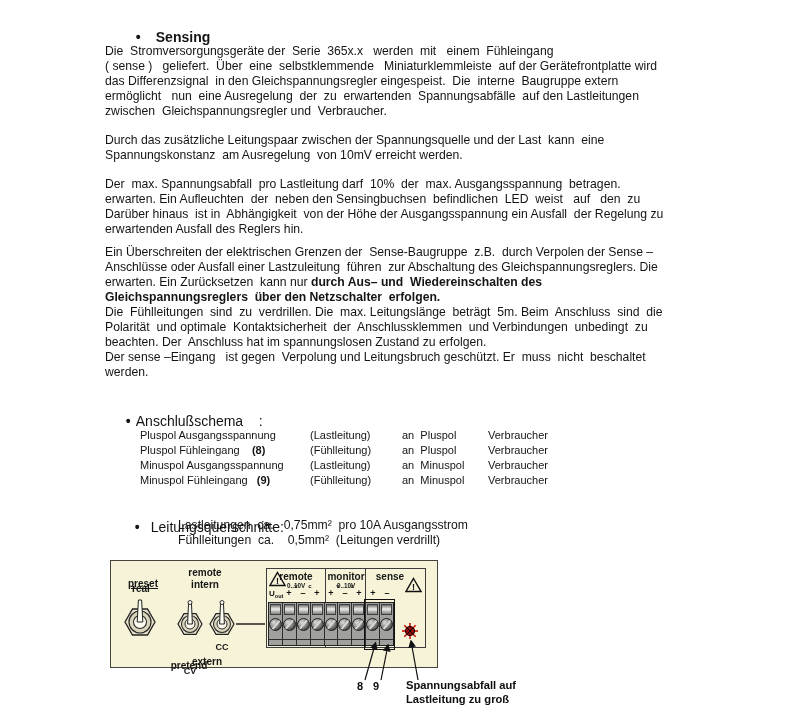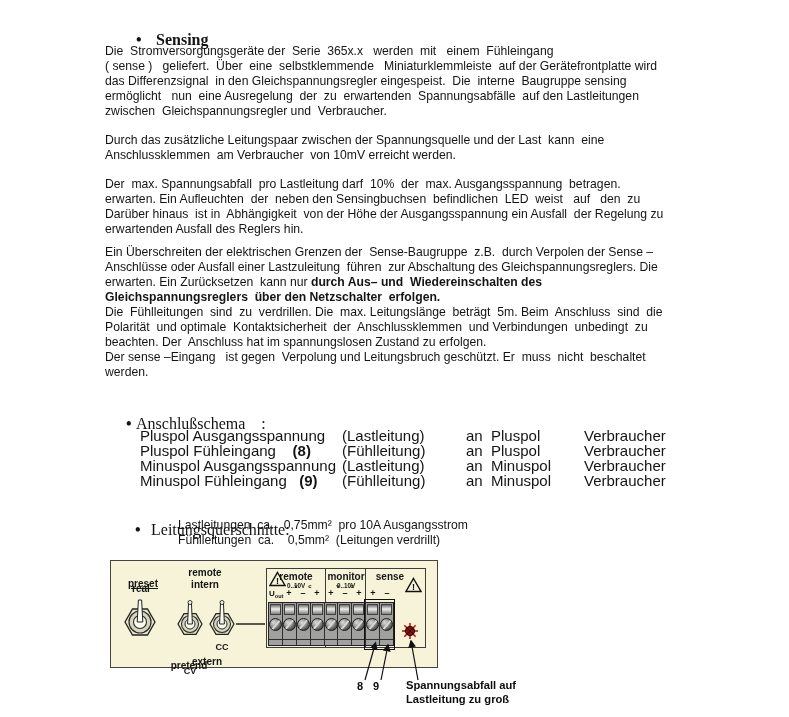--- a/index.html
+++ b/index.html
@@ -3,25 +3,25 @@
 <meta charset="utf-8">
 <style>
   html,body{margin:0;padding:0;}
   body{
     width:789px;height:717px;position:relative;background:#ffffff;
     font-family:"Liberation Sans",sans-serif;color:#141414;overflow:hidden;
   }
   .abs{position:absolute;}
   .tline{white-space:pre;font-size:12.2px;line-height:15px;}
   .tline .bold{font-weight:700;}
-  .bullet-row{white-space:pre;font-size:16px;font-weight:400;font-family:Liberation Serif, serif;}
+  .bullet-row{white-space:pre;font-size:14px;font-weight:400;}
   .bullet-row .blt{display:inline-block;font-weight:700;}
   .bullet-row .blabel{font-weight:700;}
   .bullet-row .blabel.normal{font-weight:400;}
-  .tbl-row{display:flex;white-space:pre;font-size:15px;line-height:15px;gap:32px;}
+  .tbl-row{display:flex;white-space:pre;font-size:11px;line-height:15px;}
   .tbl-row .c1{width:170px;}
   .tbl-row .c2{width:92px;}
   .tbl-row .c3{width:86px;}
   .tbl-row .bold{font-weight:700;}
   
   #panel{
     left:110px;top:560px;width:326px;height:106px;
     background:var(--panel_bg,#f6f3d8);
     border:1.5px solid #46443e;
   }
@@ -61,27 +61,27 @@
 </head>
 <body>
 
 <div class="abs bullet-row" style="left:128px;top:13px;">
   <span class="blt" style="width:20px;">•</span><span class="blabel">Sensing</span>
 </div>
 
 <div class="abs" style="left:105px;top:44px;">
     <div class="tline"><span>Die  Stromversorgungsgeräte der  Serie  365x.x   werden  mit   einem  Fühleingang</span></div>
     <div class="tline"><span>( sense )   geliefert.  Über  eine  selbstklemmende   Miniaturklemmleiste  auf der Gerätefrontplatte wird</span></div>
-    <div class="tline"><span>das Differenzsignal  in den Gleichspannungsregler eingespeist.  Die  interne  Baugruppe sensing</span></div>
+    <div class="tline"><span>das Differenzsignal  in den Gleichspannungsregler eingespeist.  Die  interne  Baugruppe extern</span></div>
     <div class="tline"><span>ermöglicht   nun  eine Ausregelung  der  zu  erwartenden  Spannungsabfälle  auf den Lastleitungen</span></div>
     <div class="tline"><span>zwischen  Gleichspannungsregler und  Verbraucher.</span></div>
   </div>
 <div class="abs" style="left:105px;top:133px;">
     <div class="tline"><span>Durch das zusätzliche Leitungspaar zwischen der Spannungsquelle und der Last  kann  eine</span></div>
-    <div class="tline"><span>Anschlussklemmen  am Verbraucher  von 10mV erreicht werden.</span></div>
+    <div class="tline"><span>Spannungskonstanz  am Ausregelung  von 10mV erreicht werden.</span></div>
   </div>
 <div class="abs" style="left:105px;top:177px;">
     <div class="tline"><span>Der  max. Spannungsabfall  pro Lastleitung darf  10%  der  max. Ausgangsspannung  betragen.</span></div>
     <div class="tline"><span>erwarten. Ein Aufleuchten  der  neben den Sensingbuchsen  befindlichen  LED  weist   auf   den  zu</span></div>
     <div class="tline"><span>Darüber hinaus  ist in  Abhängigkeit  von der Höhe der Ausgangsspannung ein Ausfall  der Regelung zu</span></div>
     <div class="tline"><span>erwartenden Ausfall des Reglers hin.</span></div>
   </div>
 <div class="abs" style="left:105px;top:245px;">
     <div class="tline"><span>Ein Überschreiten der elektrischen Grenzen der  Sense-Baugruppe  z.B.  durch Verpolen der Sense –</span></div>
     <div class="tline"><span>Anschlüsse oder Ausfall einer Lastzuleitung  führen  zur Abschaltung des Gleichspannungsreglers. Die</span></div>

